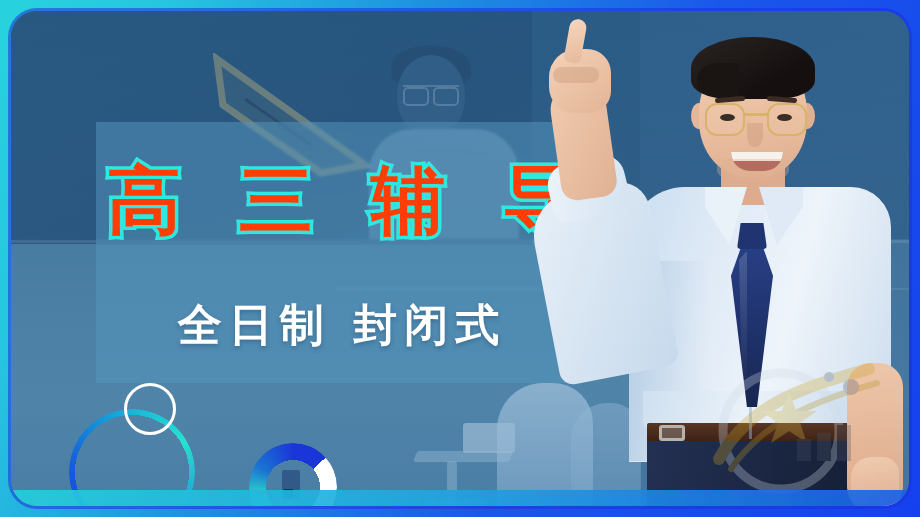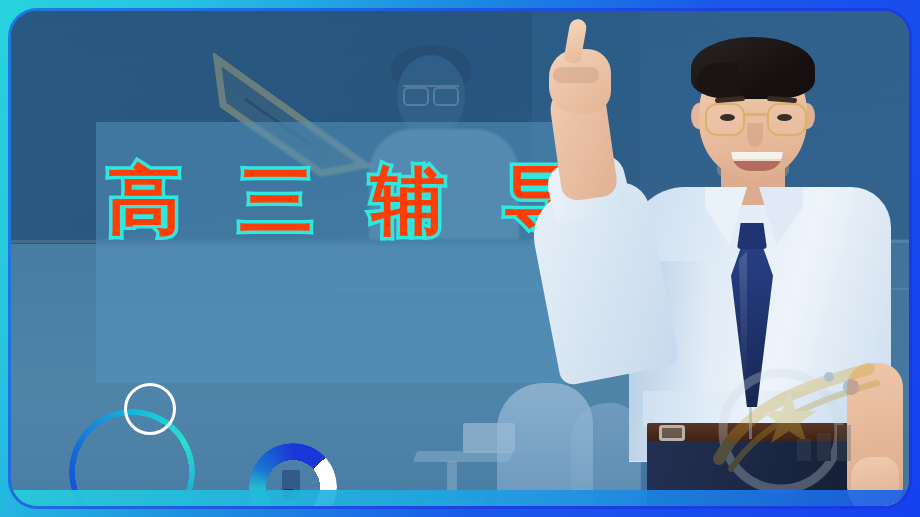--- a/index.html
+++ b/index.html
@@ -380,20 +380,21 @@
 
     <div class="panel"></div>
 
     <div class="headline">
       <span>高</span>
       <span>三</span>
       <span>辅</span>
       <span>导</span>
     </div>
 
+    <div class="subtitle">全日制 封闭式</div>
 
     <div class="ring-big"></div>
     <div class="ring-small"></div>
     <div class="donut"></div>
     <div class="donut-mark"></div>
 
     <div class="teacher">
       <div class="t-shirt"></div>
       <div class="t-shirt-sh"></div>
       <div class="t-shirt-hem"></div>

